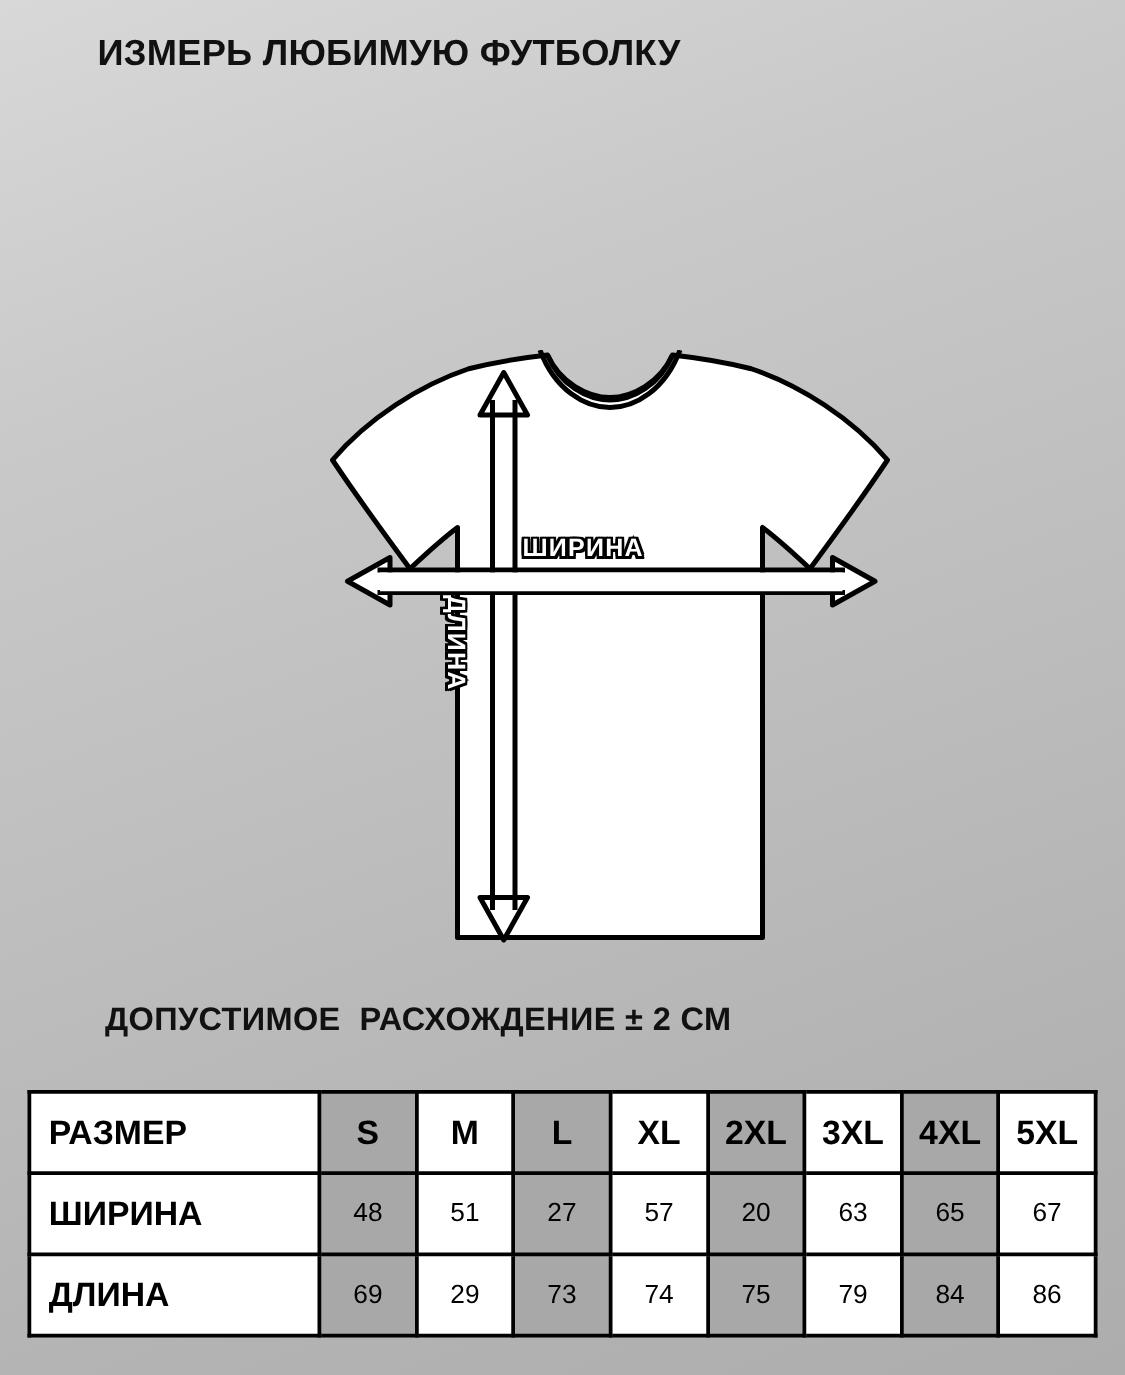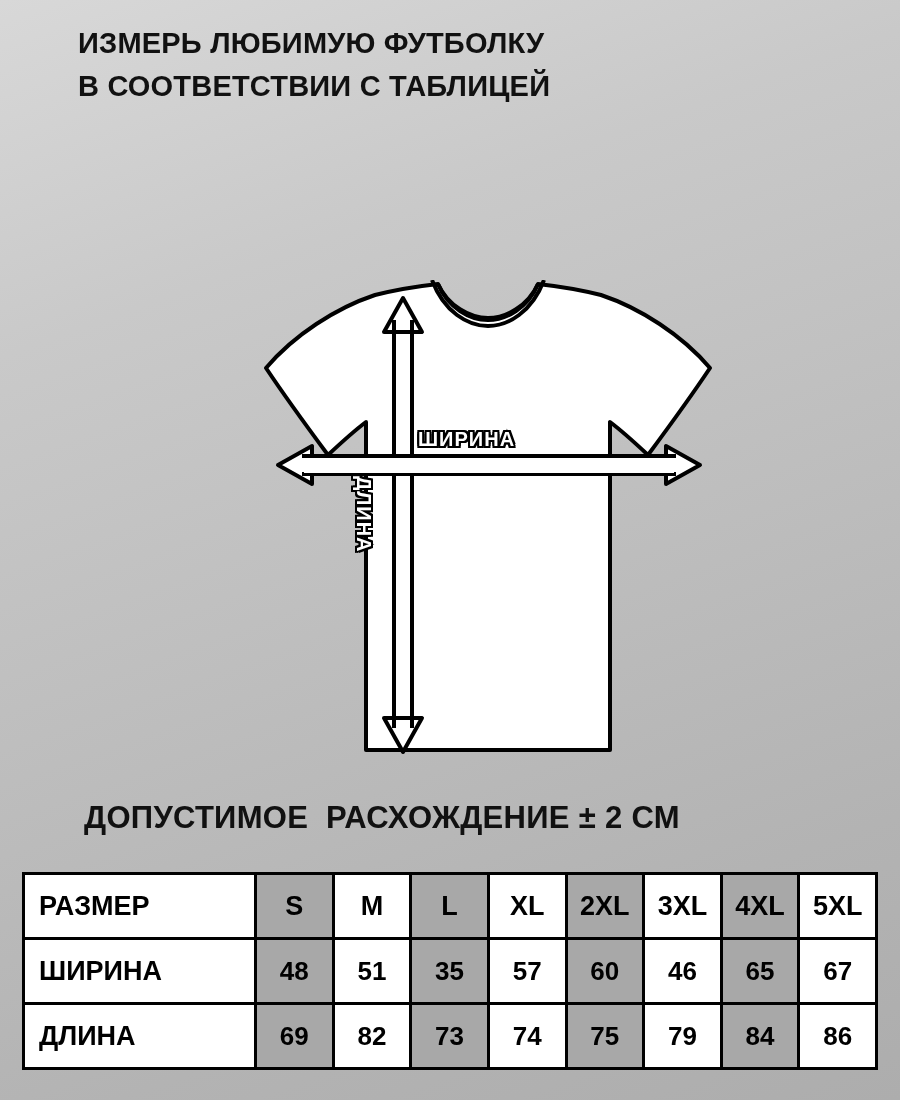--- a/index.html
+++ b/index.html
@@ -71,21 +71,21 @@
     transform: rotate(90deg);
     transform-origin: left top;
   }
 
   
   .tolerance {
     position: absolute;
     left: 84px;
     top: 800px;
     font-weight: bold;
-    font-size: 31px;
+    font-size: 26px;
     color: #111111;
     letter-spacing: 0.3px;
     white-space: pre;
   }
 
   
   .table-wrap {
     position: absolute;
     left: 22px;
     top: 872px;
@@ -93,25 +93,25 @@
   }
   table.size-table {
     border-collapse: collapse;
     width: 856px;
     table-layout: fixed;
   }
   table.size-table td, table.size-table th {
     border: 3px solid #000000;
     text-align: center;
     vertical-align: middle;
-    font-size: 26px;
+    font-size: 21px;
     color: #000000;
     height: 62px;
     padding: 0;
-    font-weight: bold;
+    font-weight: normal;
   }
   table.size-table .rowhead {
     font-weight: bold;
     font-size: 27px;
     text-align: left;
     padding-left: 14px;
     background: #ffffff;
     width: 215px;
   }
   table.size-table th.colhead {
@@ -121,21 +121,20 @@
   .cell-grey { background: #a8a8a8; }
   .cell-white { background: #ffffff; }
 </style>
 </head>
 <body>
 
 <div class="page">
 
   <div class="headline">
     <div>ИЗМЕРЬ ЛЮБИМУЮ ФУТБОЛКУ</div>
-    <div>В СООТВЕТСТВИИ С ТАБЛИЦЕЙ</div>
   </div>
 
   <div class="diagram">
     <svg width="570" height="500" viewBox="0 0 570 500" xmlns="http://www.w3.org/2000/svg">
 
       <path d="M205,15
                C225,10 250,6 268,4
                C278,26 300,38 318,38
                C336,38 358,26 368,4
                C386,6 411,10 431,15
@@ -187,31 +186,31 @@
         <th class="colhead cell-white">XL</th>
         <th class="colhead cell-grey">2XL</th>
         <th class="colhead cell-white">3XL</th>
         <th class="colhead cell-grey">4XL</th>
         <th class="colhead cell-white">5XL</th>
       </tr>
       <tr>
         <td class="rowhead">ШИРИНА</td>
         <td class="cell-grey">48</td>
         <td class="cell-white">51</td>
-        <td class="cell-grey">35</td>
+        <td class="cell-grey">27</td>
         <td class="cell-white">57</td>
-        <td class="cell-grey">60</td>
-        <td class="cell-white">46</td>
+        <td class="cell-grey">20</td>
+        <td class="cell-white">63</td>
         <td class="cell-grey">65</td>
         <td class="cell-white">67</td>
       </tr>
       <tr>
         <td class="rowhead">ДЛИНА</td>
         <td class="cell-grey">69</td>
-        <td class="cell-white">82</td>
+        <td class="cell-white">29</td>
         <td class="cell-grey">73</td>
         <td class="cell-white">74</td>
         <td class="cell-grey">75</td>
         <td class="cell-white">79</td>
         <td class="cell-grey">84</td>
         <td class="cell-white">86</td>
       </tr>
     </tbody>
       </table>
   </div>

